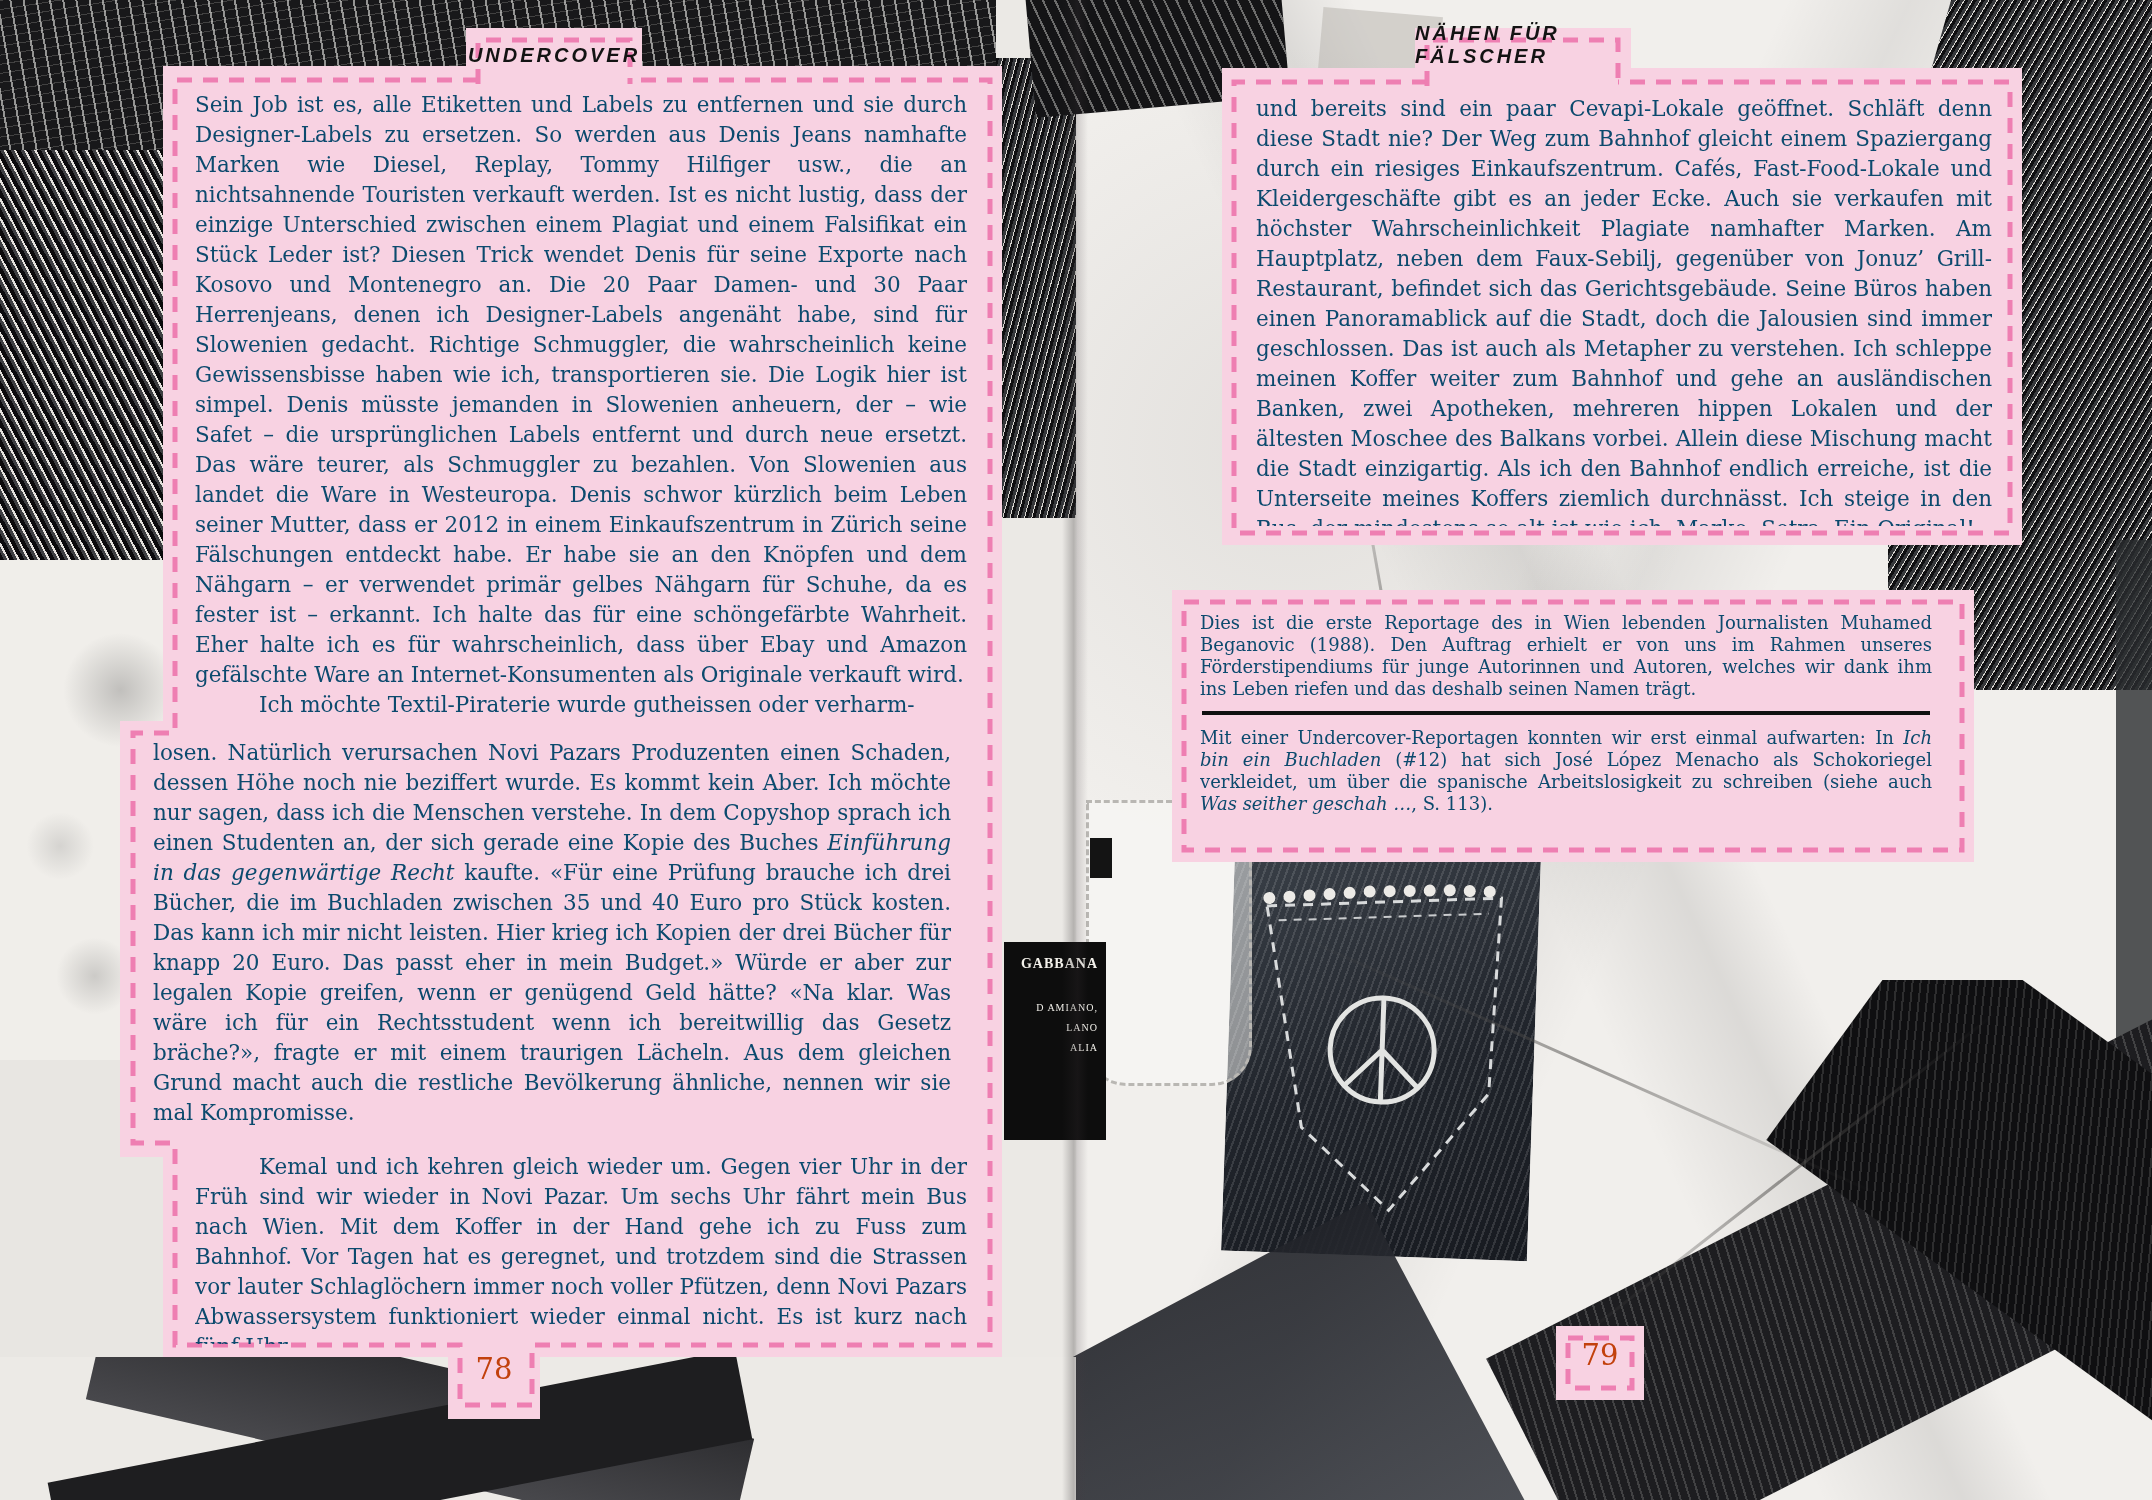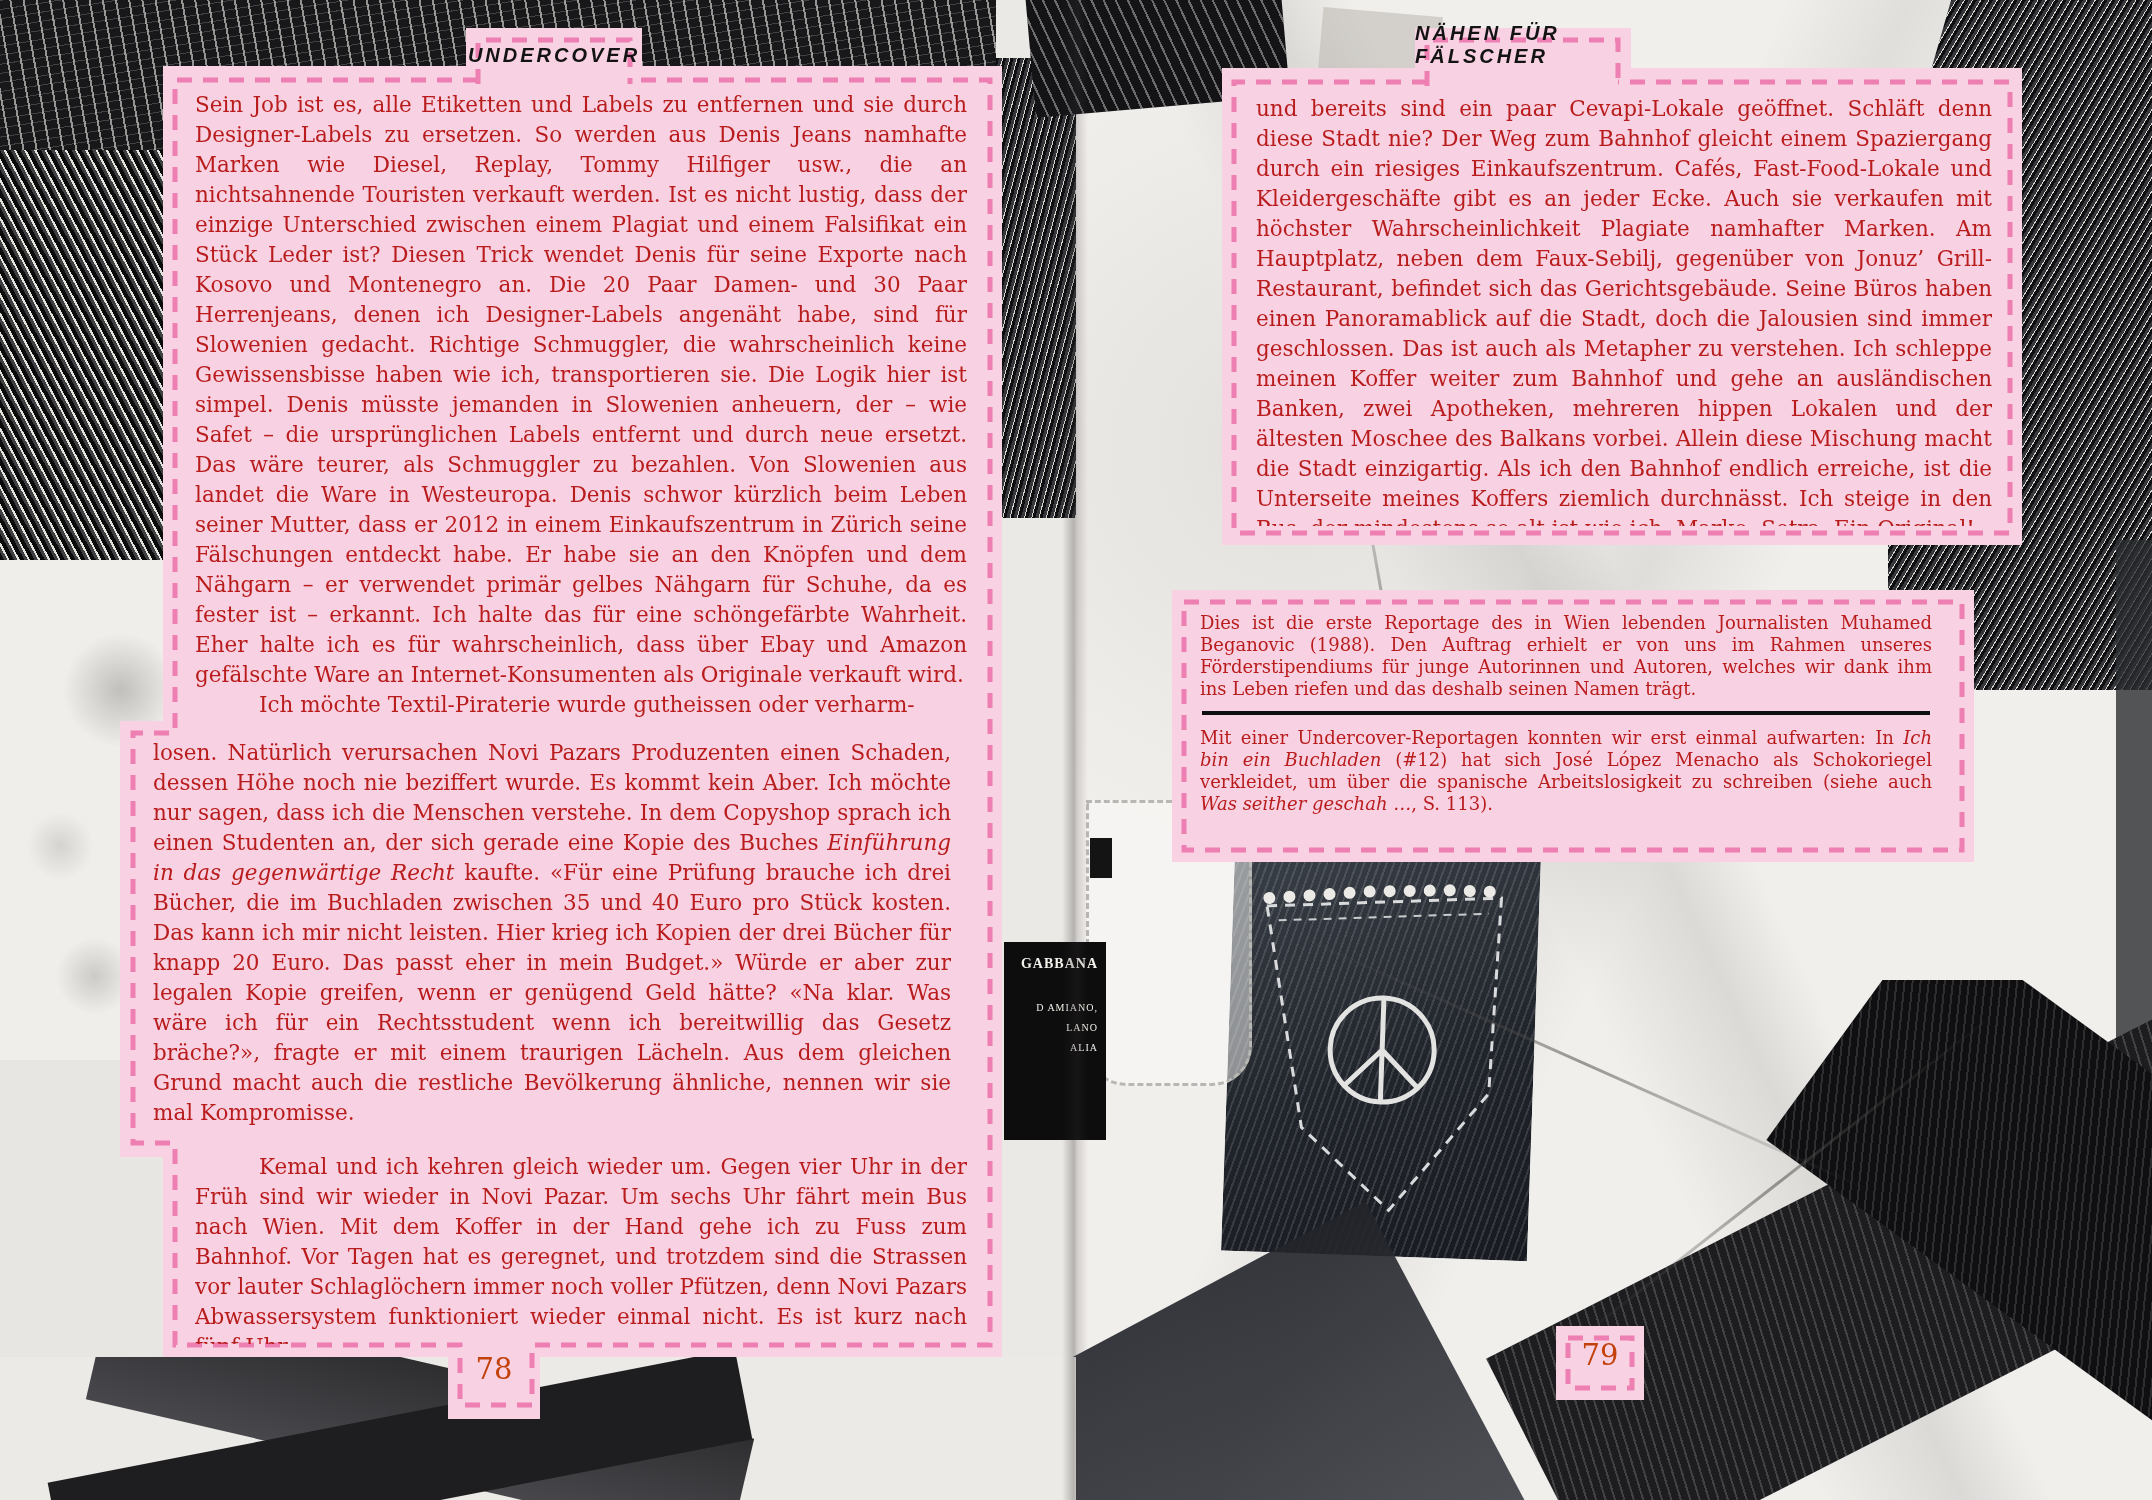--- a/index.html
+++ b/index.html
@@ -72,21 +72,21 @@
   .fill-tab78{left:448px;top:1345px;width:92px;height:74px;}
   .fill-headL{left:466px;top:28px;width:176px;height:52px;}
   .fill-mainR{left:1222px;top:68px;width:800px;height:477px;}
   .fill-headR{left:1415px;top:28px;width:216px;height:52px;}
   .fill-info{left:1172px;top:590px;width:802px;height:272px;}
   .fill-tab79{left:1556px;top:1326px;width:88px;height:74px;}
 
   .dash-overlay{position:absolute;left:0;top:0;z-index:3;pointer-events:none;}
 
   
-  .tx{position:absolute;z-index:4;color:#b91c1c;font-size:21.5px;line-height:30px;text-align:justify;
+  .tx{position:absolute;z-index:4;color:#0c4a6e;font-size:21.5px;line-height:30px;text-align:justify;
       hyphens:auto;-webkit-hyphens:auto;overflow:hidden;}
   .tx p{margin:0;}
   .tx .lead{padding-left:64px;}
   .indent{text-indent:64px;}
   .tx-a{left:195px;top:90px;width:772px;height:648px;}
   .tx-b{left:153px;top:738px;width:798px;height:412px;}
   .tx-c{left:195px;top:1152px;width:772px;height:192px;}
   .tx-r{left:1256px;top:94px;width:736px;height:432px;}
   .tx-info{left:1200px;top:612px;width:732px;height:240px;font-size:18px;line-height:22px;}
   .rule{height:4px;background:#101010;margin:11px 2px 12px 2px;}

